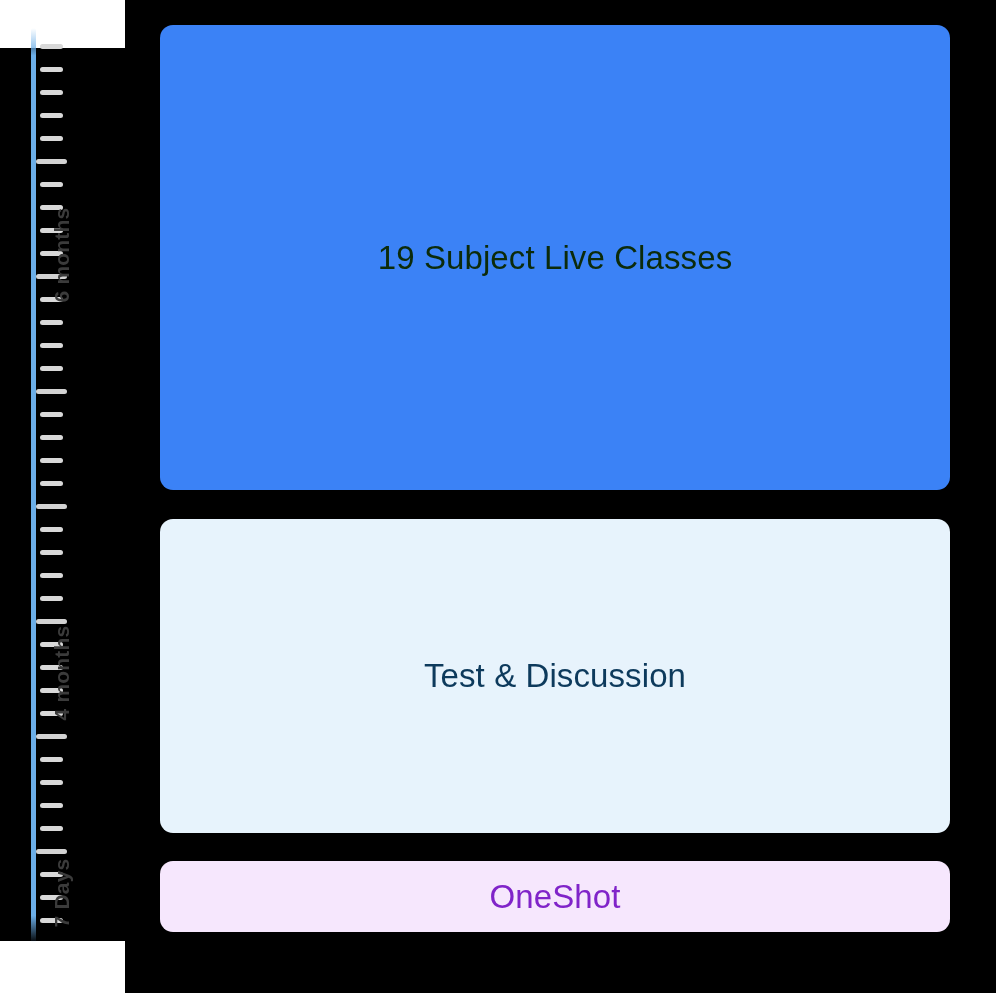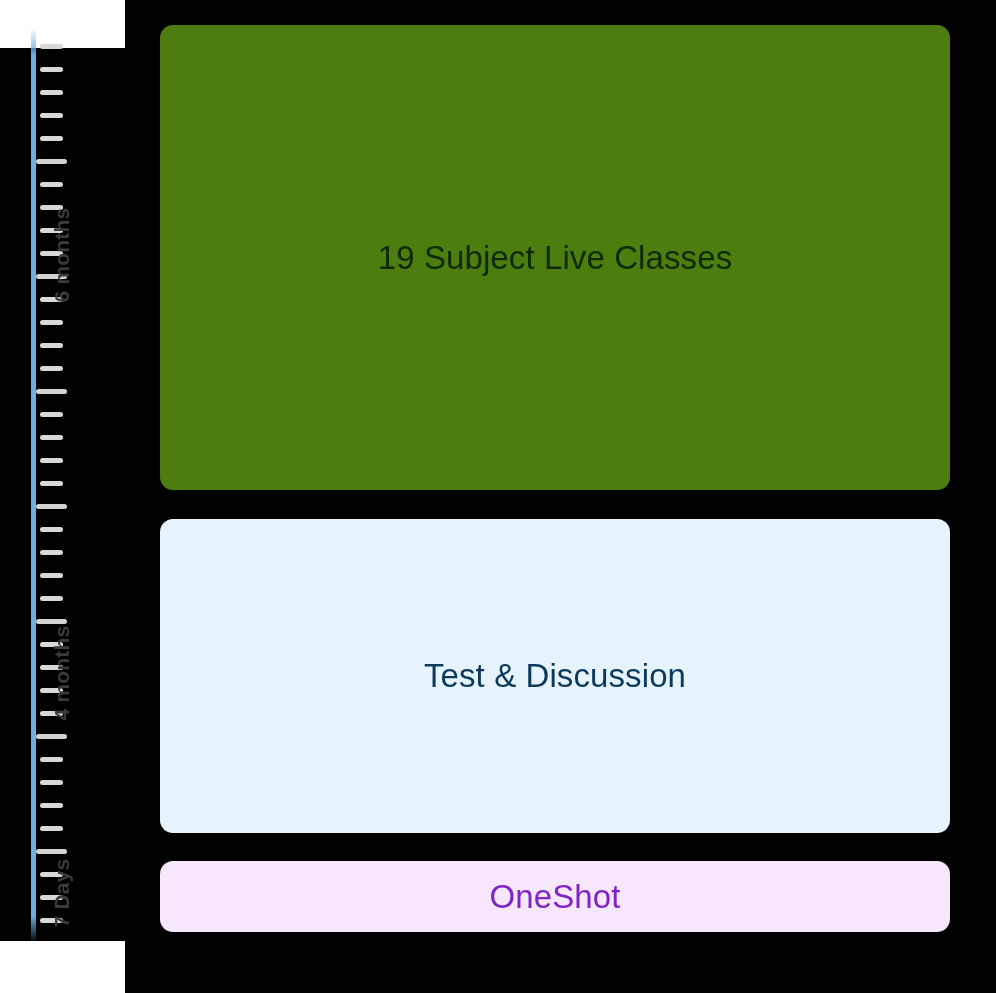--- a/index.html
+++ b/index.html
@@ -112,21 +112,21 @@
     font-size: 33px;
     font-weight: normal;
     letter-spacing: 0.1px;
     text-align: center;
     line-height: 1.2;
   }
 
   .card-classes {
     top: 25px;
     height: 465px;
-    background: #4d7c0f;
+    background: #3b82f6;
   }
   .card-classes .card-title { color: #0c2b0a; }
 
   .card-test {
     top: 519px;
     height: 314px;
     background: #e7f3fc;
   }
   .card-test .card-title { color: #0d3a5c; }
 

